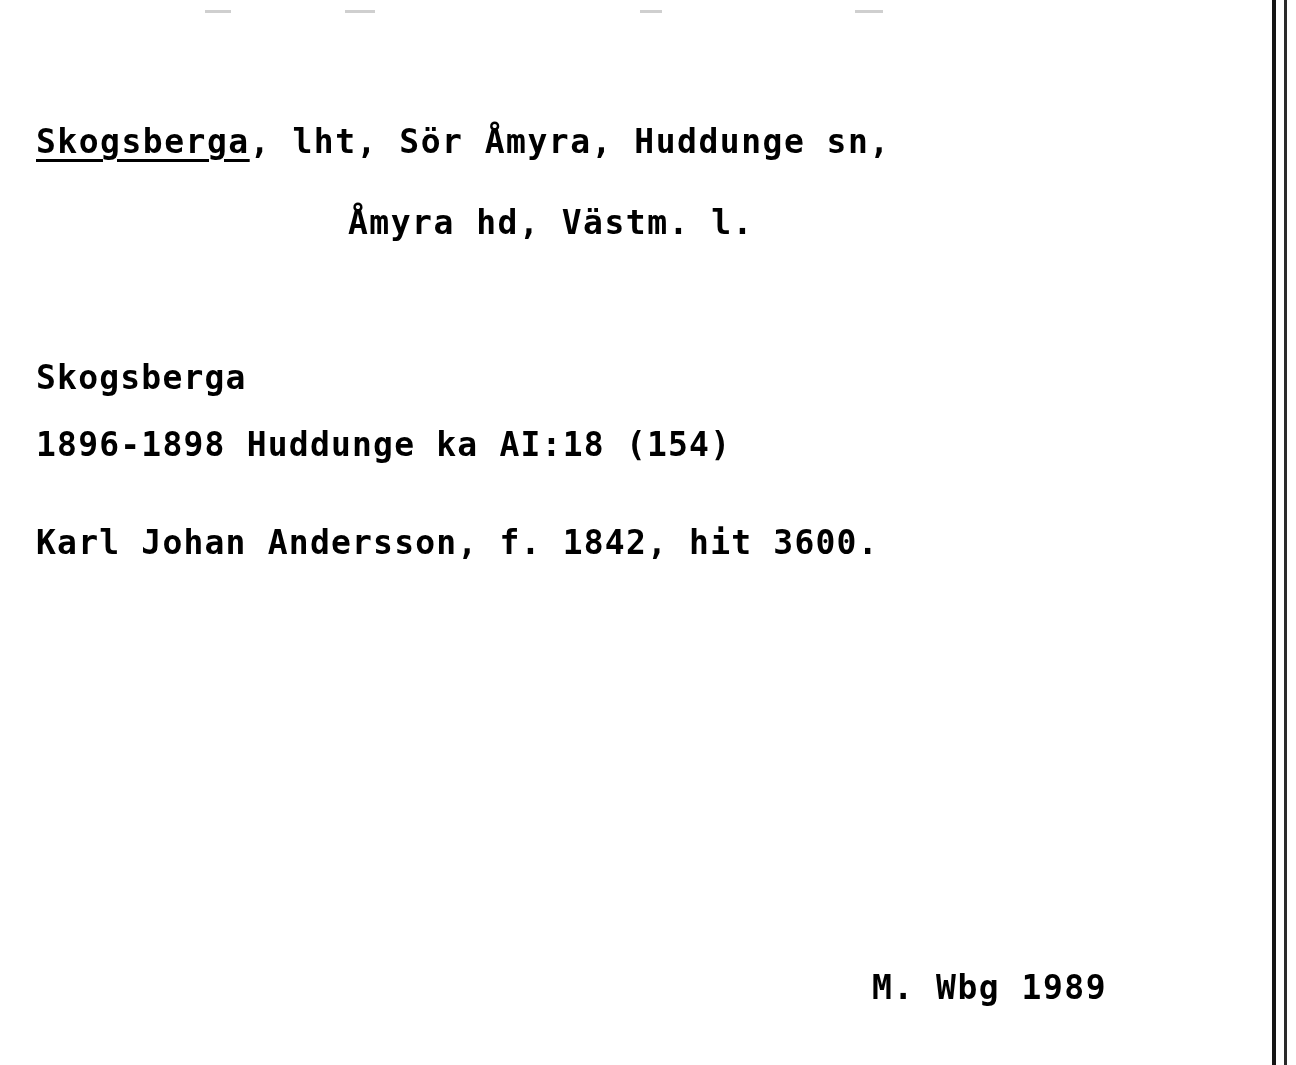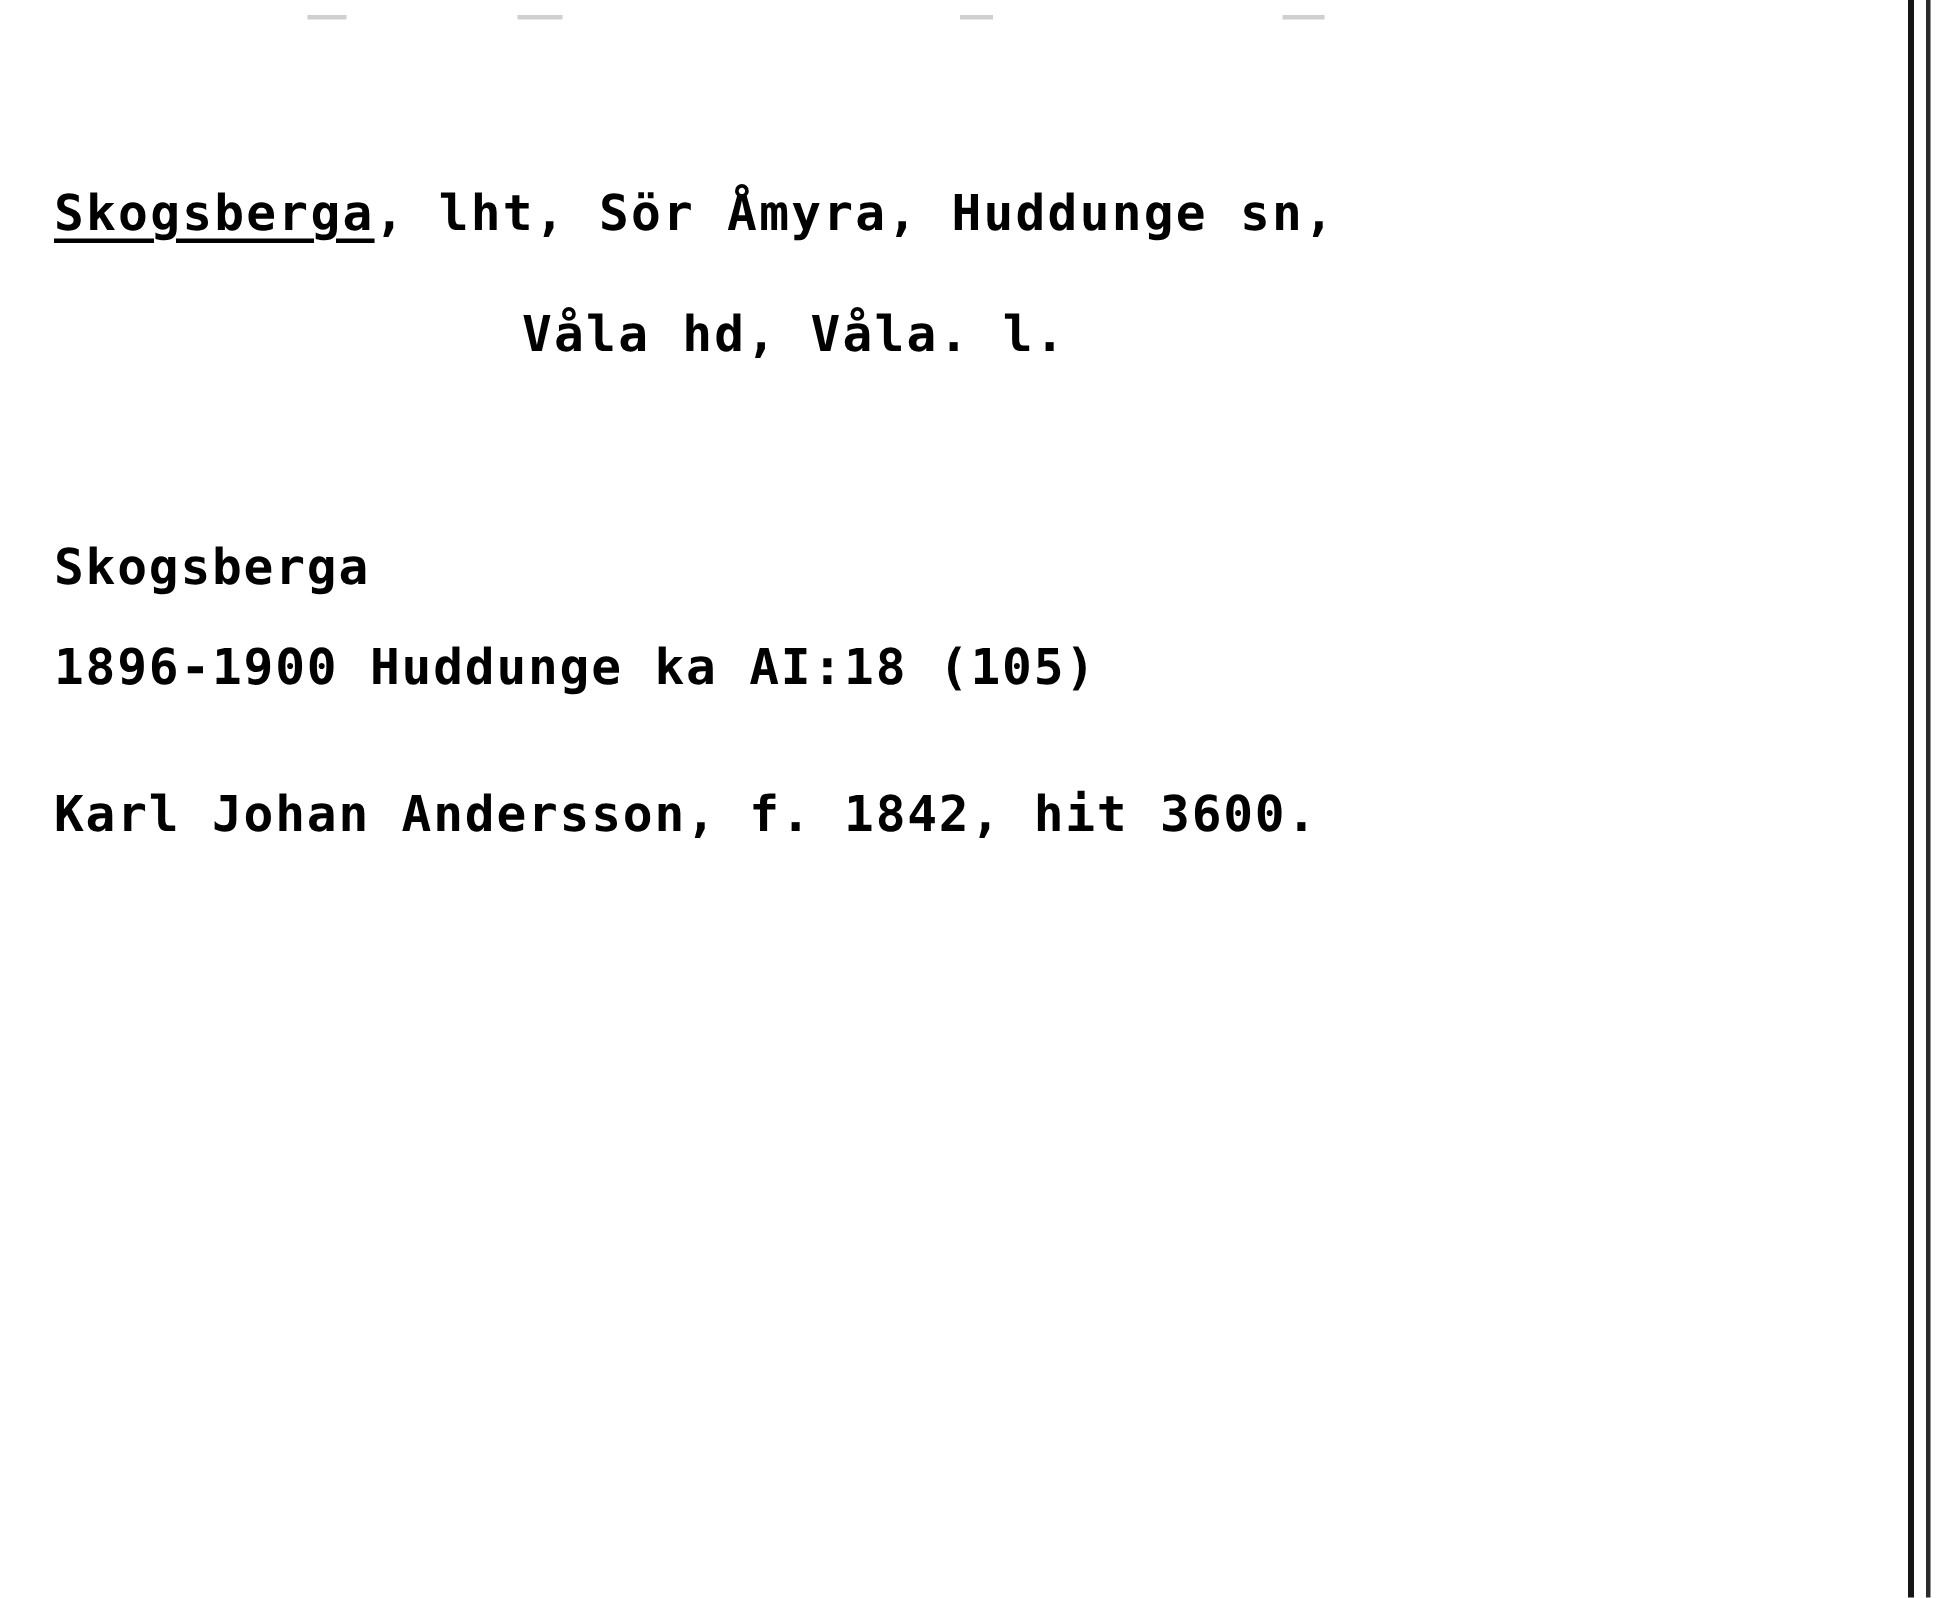--- a/index.html
+++ b/index.html
@@ -107,22 +107,23 @@
 
   <div class="speckle sp1"></div>
   <div class="speckle sp2"></div>
   <div class="speckle sp3"></div>
   <div class="speckle sp4"></div>
 
   <div class="heading-line1">
     <span class="placename">Skogsberga</span><span>, lht, Sör Åmyra, Huddunge sn,</span>
   </div>
 
-  <div class="heading-line2">Våla hd, Våla. l.</div>
+  <div class="heading-line2">Åmyra hd, Västm. l.</div>
 
   <div class="body-line bl1">Skogsberga</div>
-  <div class="body-line bl2">1896-1900 Huddunge ka AI:18 (105)</div>
+  <div class="body-line bl2">1896-1898 Huddunge ka AI:18 (154)</div>
   <div class="body-line bl3">Karl Johan Andersson, f. 1842, hit 3600.</div>
 
+  <div class="signature">M. Wbg 1989</div>
 
   <div class="right-edge"></div>
   <div class="right-edge-2"></div>
 </div>
 
 </body></html>

